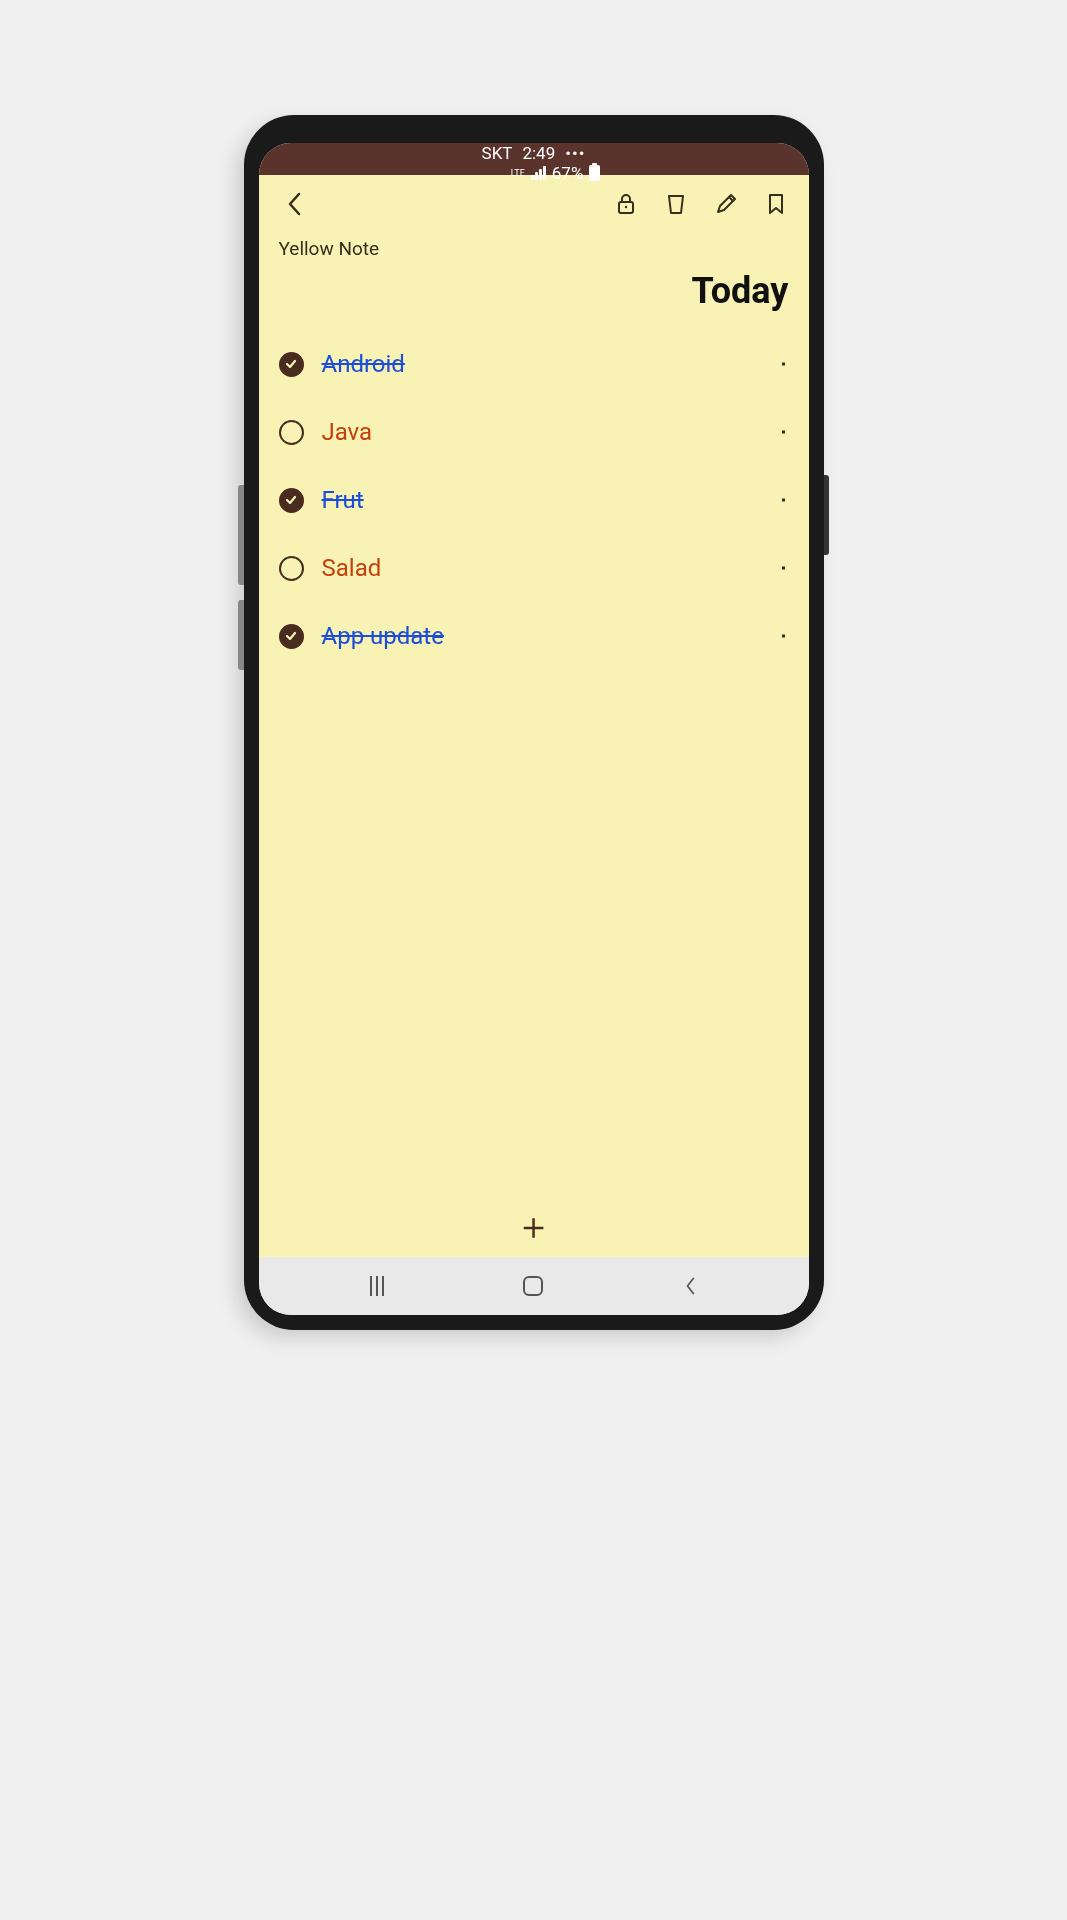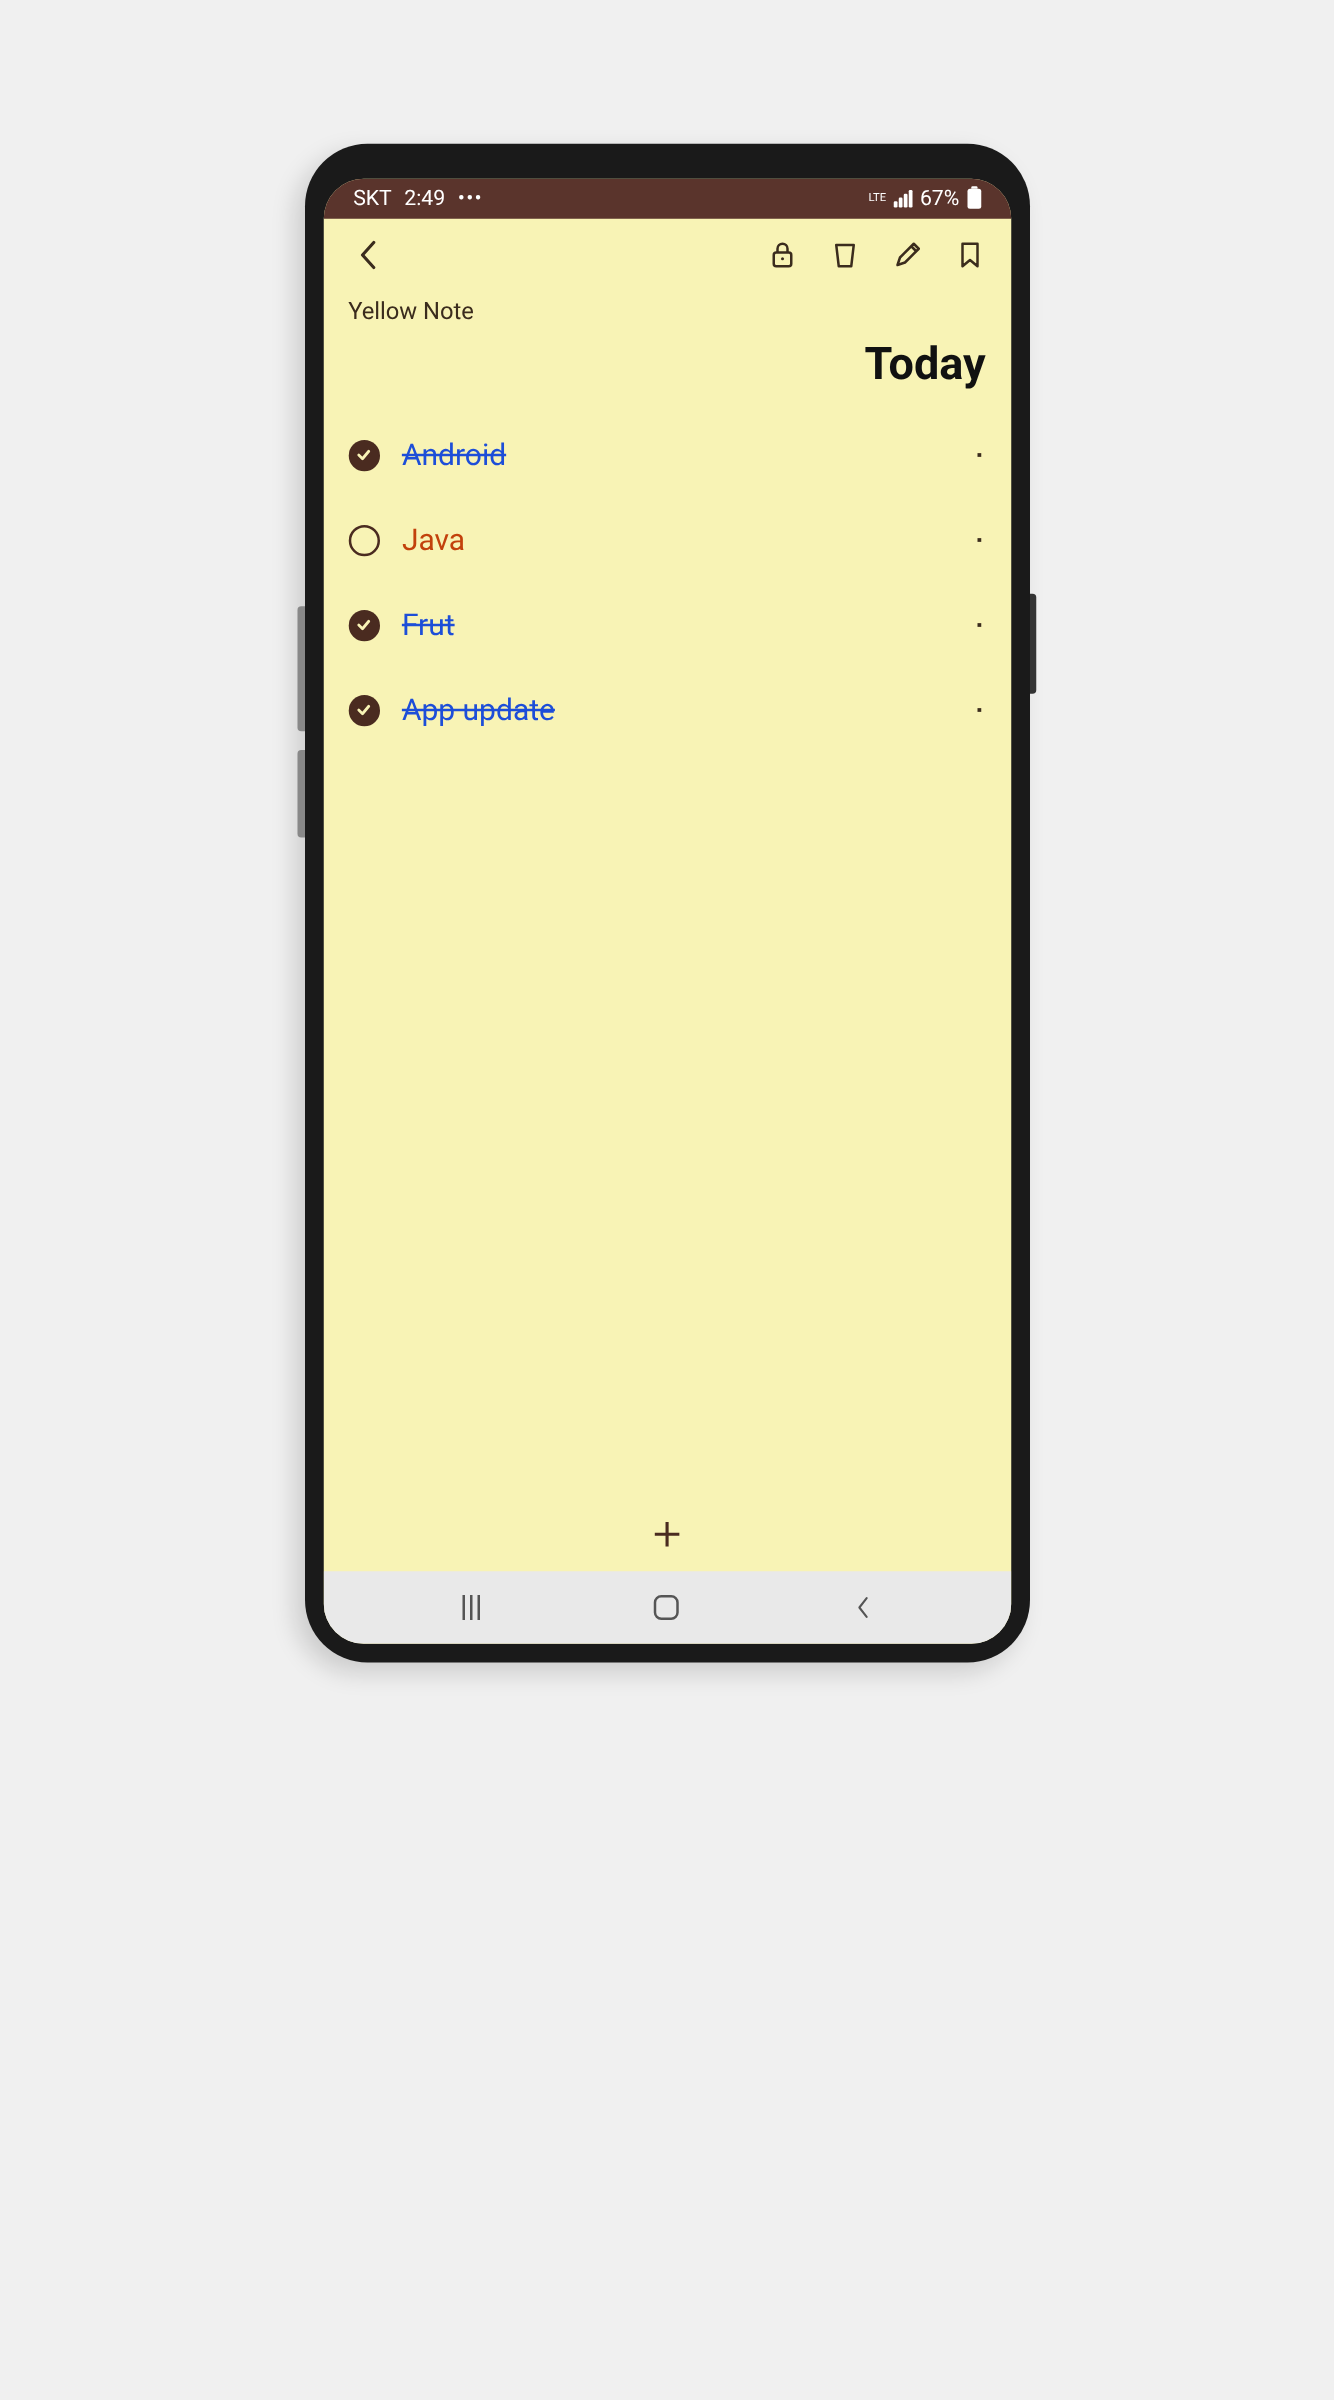--- a/index.html
+++ b/index.html
@@ -2,21 +2,21 @@
 <html><head>
   <meta charset="utf-8">
   <style>
     * { margin:0; padding:0; box-sizing:border-box; font-family:-apple-system,BlinkMacSystemFont,"Segoe UI",Roboto,sans-serif; }
     body { background:#f0f0f0; display:flex; justify-content:center; align-items:flex-start; min-height:1920px; padding-top:115px; }
     .phone { width:580px; height:1215px; background:#1a1a1a; border-radius:50px; padding:28px 15px 15px 15px; box-shadow:-8px 8px 20px rgba(0,0,0,0.15); position:relative; }
     .phone::before { content:""; position:absolute; left:-6px; top:370px; width:6px; height:100px; background:#888; border-radius:3px 0 0 3px; }
     .phone::after { content:""; position:absolute; left:-6px; top:485px; width:6px; height:70px; background:#888; border-radius:3px 0 0 3px; }
     .side-btn { position:absolute; right:-5px; top:360px; width:5px; height:80px; background:#333; border-radius:0 3px 3px 0; }
     .screen { width:100%; height:100%; background:#f8f3b5; border-radius:32px; overflow:hidden; display:flex; flex-direction:column; }
-    .status-bar { background:#5a342c; color:#fff; height:32px; display:flex; align-items:center; justify-content:space-between; padding:0 24px; font-size:17px; }
+    .status-bar { background:#5a342c; color:#fff; height:32px; display:flex; align-items:center; justify-content:space-between; padding:0 24px; font-size:17px;flex-direction:column; }
     .status-left { display:flex; align-items:center; gap:10px; }
     .status-dots { letter-spacing:1px; }
     .status-right { display:flex; align-items:center; gap:6px;margin-left:44px; }
     .lte-icon { font-size:9px; line-height:1; }
     .signal-bars { display:flex; align-items:flex-end; gap:1px; }
     .signal-bars span { width:3px; background:#fff; border-radius:1px; }
     .signal-bars span:nth-child(1){height:5px;} .signal-bars span:nth-child(2){height:8px;}
     .signal-bars span:nth-child(3){height:11px;} .signal-bars span:nth-child(4){height:14px;}
     .battery-icon { width:11px; height:16px; background:#fff; border-radius:2px; position:relative; }
     .battery-icon::before { content:""; position:absolute; top:-2px; left:3px; width:5px; height:2px; background:#fff; border-radius:1px 1px 0 0; }
@@ -125,20 +125,25 @@
           <div class="todo-item">
             <div class="todo-check checked">
               <svg viewBox="0 0 14 14">
                 <path d="M3 7 L6 10 L11 4" stroke="#f8f3b5" stroke-width="2.2" fill="none" stroke-linecap="round" stroke-linejoin="round"></path>
               </svg>
             </div>
             <div class="todo-text done">Frut</div>
             <div class="todo-dot"></div>
           </div>
           <div class="todo-item">
+            <div class="todo-check unchecked"></div>
+            <div class="todo-text">Salad</div>
+            <div class="todo-dot"></div>
+          </div>
+          <div class="todo-item">
             <div class="todo-check checked">
               <svg viewBox="0 0 14 14">
                 <path d="M3 7 L6 10 L11 4" stroke="#f8f3b5" stroke-width="2.2" fill="none" stroke-linecap="round" stroke-linejoin="round"></path>
               </svg>
             </div>
             <div class="todo-text done">App update</div>
             <div class="todo-dot"></div>
           </div>
         </div>
     </div>

